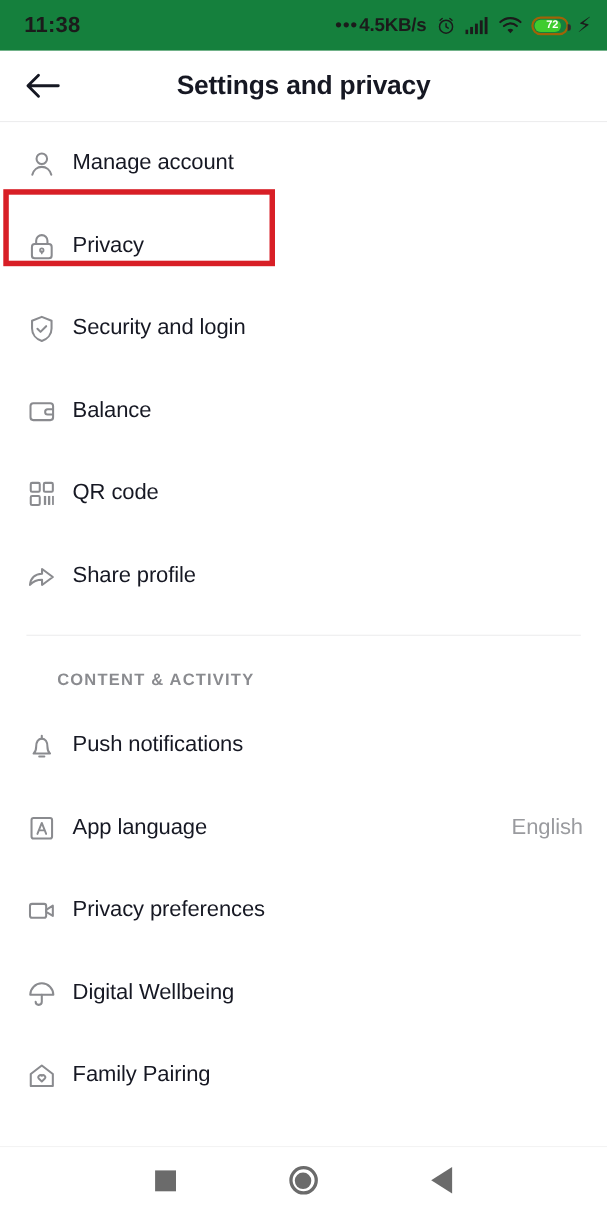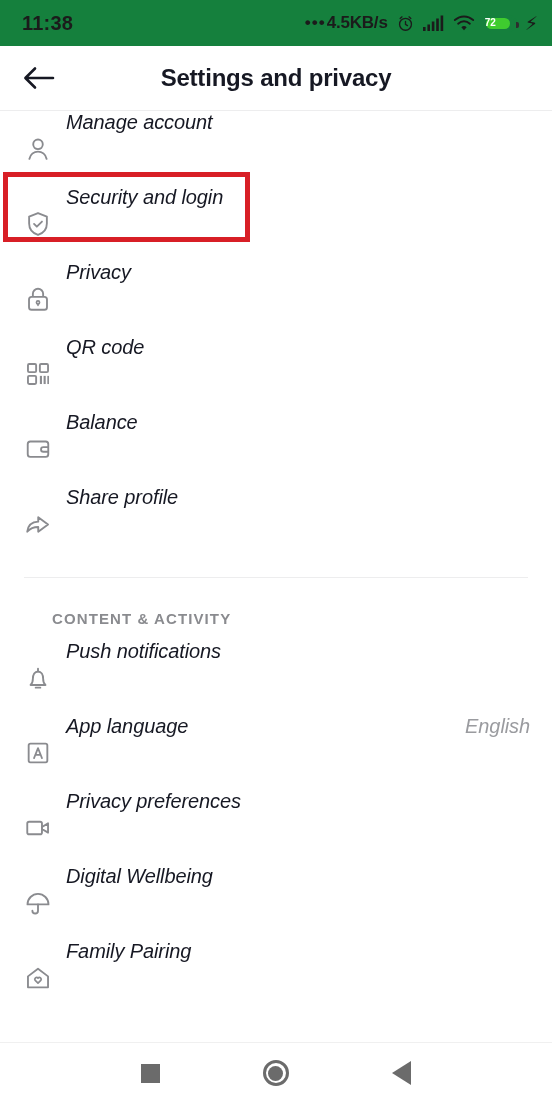--- a/index.html
+++ b/index.html
@@ -16,22 +16,22 @@
     position: absolute; top: 0; left: 0; width: 552px; height: 46px;
     display: flex; align-items: center; padding: 0 14px 0 22px;
     background: #15803d;
   }
   .status-time { font-size: 20px; font-weight: 700; color: #1b1b1b; letter-spacing: .2px; }
   .status-right { margin-left: auto; display: flex; align-items: center; gap: 8px; }
   .netspeed { font-size: 17px; font-weight: 700; color: #1b1b1b; letter-spacing: -.2px; display:flex; align-items:center;}
   .dots { letter-spacing: 1px; font-size: 17px; margin-right: 1px; }
   .ic { display: block; }
   .battery {
-    position: relative; width: 34px; height: 17px; border: 2px solid #15803d;
-    border-radius: 9px; display: flex; align-items: center; justify-content: flex-start;
+    position: relative; width: 34px; height: 17px; border: 2px solid #a16207;
+    border-radius: 9px; display: flex; align-items: center; justify-content: flex-end;
   }
   .battery::after {
     content: ""; position: absolute; right: -4px; top: 5px; width: 3px; height: 6px;
     background: #2e2e2e; border-radius: 0 2px 2px 0;
   }
   .battery-fill {
     position: absolute; left: 1px; top: 1px; bottom: 1px; width: 24px;
     background: #3fcc2f; border-radius: 7px;
   }
   .battery-level {
@@ -56,22 +56,22 @@
   }
 
   
   .content { position: absolute; top: 111px; left: 0; width: 552px; }
   .section-label {
     font-size: 15px; font-weight: 700; color: #8a8b8f; letter-spacing: 1.1px;
     padding-left: 24px; height: 45px; display: flex; align-items: center;
   }
   .sec-account .section-label { padding-top: 14px; height: 56px; }
   .row {
-    position: relative; height: 75px; display: flex; 
-    padding-left: 24px; padding-right: 22px; font-style: italic;
+    position: relative; height: 75px; display: flex; align-items: center;
+    padding-left: 24px; padding-right: 22px;
   }
   .row-icon { width: 42px; display: flex; align-items: center; }
   .row-label {
     font-size: 20px; color: #161823; letter-spacing: -.1px;
   }
   .row-value {
     margin-left: auto; font-size: 20px; color: #9a9b9f; letter-spacing: -.1px;
   }
   .list-divider {
     height: 1px; background: #ededee; margin: 16px 24px 0 24px;
@@ -160,61 +160,61 @@
             <circle cx="12" cy="8" r="4.1" fill="none" stroke="#8a8b8f" stroke-width="1.6"></circle>
             <path d="M4.6 20.5c.9-3.9 4-6.2 7.4-6.2s6.5 2.3 7.4 6.2" fill="none" stroke="#8a8b8f" stroke-width="1.6" stroke-linecap="round"></path>
           </svg>
         </span>
         <span class="row-label">Manage account</span>
       </div>
 
       <div class="row">
         <span class="row-icon">
           <svg width="28" height="28" viewBox="0 0 24 24">
-            <path d="M12 2.6l7.6 3v6c0 4.6-3.1 8.3-7.6 9.8-4.5-1.5-7.6-5.2-7.6-9.8v-6z" fill="none" stroke="#8a8b8f" stroke-width="1.6" stroke-linejoin="round"></path>
-            <path d="M8.6 11.9l2.4 2.4 4.4-4.4" fill="none" stroke="#8a8b8f" stroke-width="1.6" stroke-linecap="round" stroke-linejoin="round"></path>
-          </svg>
-        </span>
-        <span class="row-label">Security and login</span>
-      </div>
-
-      <div class="row">
-        <span class="row-icon">
-          <svg width="28" height="28" viewBox="0 0 24 24">
             <rect x="4.3" y="10.2" width="15.4" height="11" rx="2.2" fill="none" stroke="#8a8b8f" stroke-width="1.6"></rect>
             <path d="M7.6 10.2V7.6a4.4 4.4 0 018.8 0v2.6" fill="none" stroke="#8a8b8f" stroke-width="1.6"></path>
             <circle cx="12" cy="15" r="1.4" fill="none" stroke="#8a8b8f" stroke-width="1.3"></circle>
             <path d="M12 15.6v2" stroke="#8a8b8f" stroke-width="1.3" stroke-linecap="round"></path>
           </svg>
         </span>
         <span class="row-label">Privacy</span>
+      </div>
+
+      <div class="row">
+        <span class="row-icon">
+          <svg width="28" height="28" viewBox="0 0 24 24">
+            <path d="M12 2.6l7.6 3v6c0 4.6-3.1 8.3-7.6 9.8-4.5-1.5-7.6-5.2-7.6-9.8v-6z" fill="none" stroke="#8a8b8f" stroke-width="1.6" stroke-linejoin="round"></path>
+            <path d="M8.6 11.9l2.4 2.4 4.4-4.4" fill="none" stroke="#8a8b8f" stroke-width="1.6" stroke-linecap="round" stroke-linejoin="round"></path>
+          </svg>
+        </span>
+        <span class="row-label">Security and login</span>
+      </div>
+
+      <div class="row">
+        <span class="row-icon">
+          <svg width="28" height="28" viewBox="0 0 24 24">
+            <rect x="3.2" y="5.6" width="17.6" height="13.2" rx="2.2" fill="none" stroke="#8a8b8f" stroke-width="1.6"></rect>
+            <path d="M20.8 10.4h-4.2a2 2 0 000 4h4.2" fill="none" stroke="#8a8b8f" stroke-width="1.6"></path>
+          </svg>
+        </span>
+        <span class="row-label">Balance</span>
       </div>
 
       <div class="row">
         <span class="row-icon">
           <svg width="28" height="28" viewBox="0 0 24 24">
             <rect x="3.4" y="3.4" width="7" height="7" rx="1" fill="none" stroke="#8a8b8f" stroke-width="1.6"></rect>
             <rect x="13.6" y="3.4" width="7" height="7" rx="1" fill="none" stroke="#8a8b8f" stroke-width="1.6"></rect>
             <rect x="3.4" y="13.6" width="7" height="7" rx="1" fill="none" stroke="#8a8b8f" stroke-width="1.6"></rect>
             <rect x="13.6" y="13.6" width="1.8" height="7" fill="#8a8b8f"></rect>
             <rect x="16.8" y="13.6" width="1.8" height="7" fill="#8a8b8f"></rect>
             <rect x="20" y="13.6" width="1.4" height="7" fill="#8a8b8f"></rect>
           </svg>
         </span>
         <span class="row-label">QR code</span>
-      </div>
-
-      <div class="row">
-        <span class="row-icon">
-          <svg width="28" height="28" viewBox="0 0 24 24">
-            <rect x="3.2" y="5.6" width="17.6" height="13.2" rx="2.2" fill="none" stroke="#8a8b8f" stroke-width="1.6"></rect>
-            <path d="M20.8 10.4h-4.2a2 2 0 000 4h4.2" fill="none" stroke="#8a8b8f" stroke-width="1.6"></path>
-          </svg>
-        </span>
-        <span class="row-label">Balance</span>
       </div>
 
       <div class="row">
         <span class="row-icon">
           <svg width="28" height="28" viewBox="0 0 24 24">
             <path d="M2.8 18.6c.6-5.6 4.2-8.4 9.4-8.6V6.2l8.4 6.3-8.4 6.2v-4.1c-4 0-6.8 1.1-9.4 4z" fill="none" stroke="#8a8b8f" stroke-width="1.6" stroke-linejoin="round"></path>
           </svg>
         </span>
         <span class="row-label">Share profile</span>
       </div>

